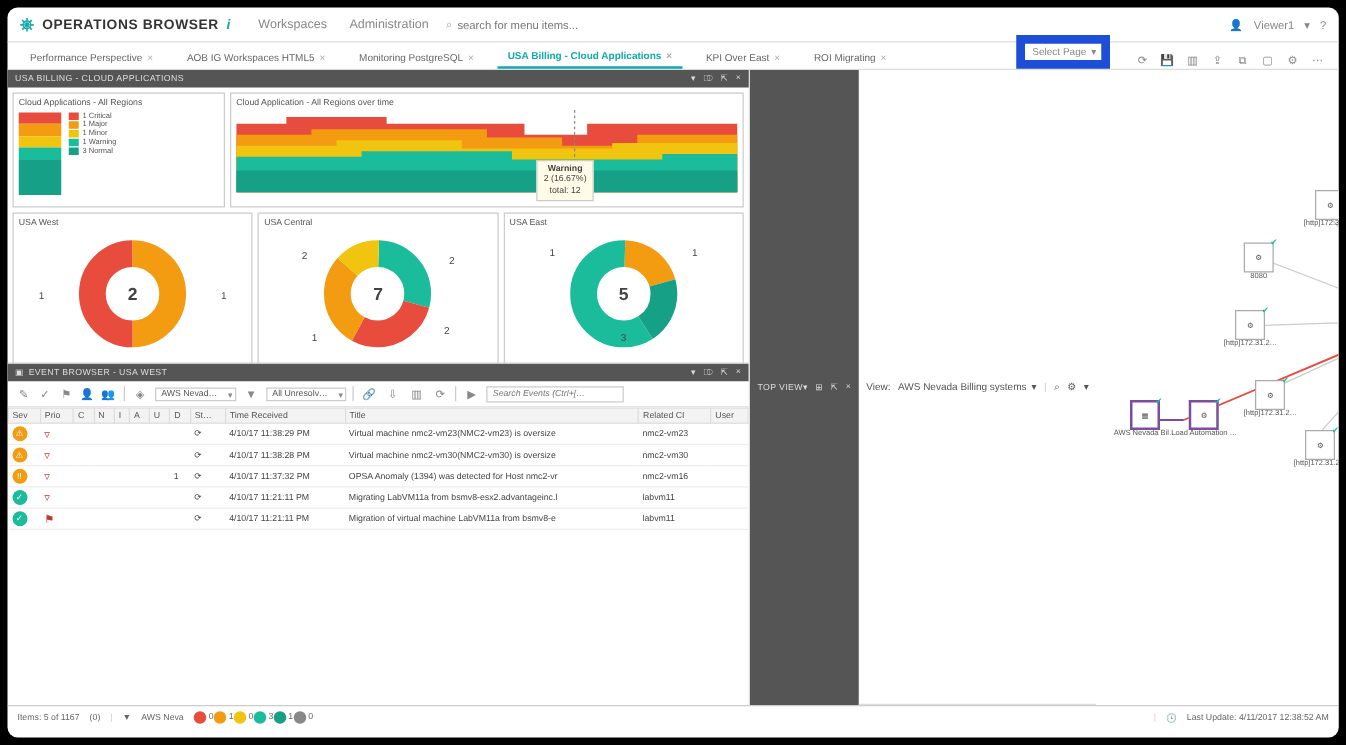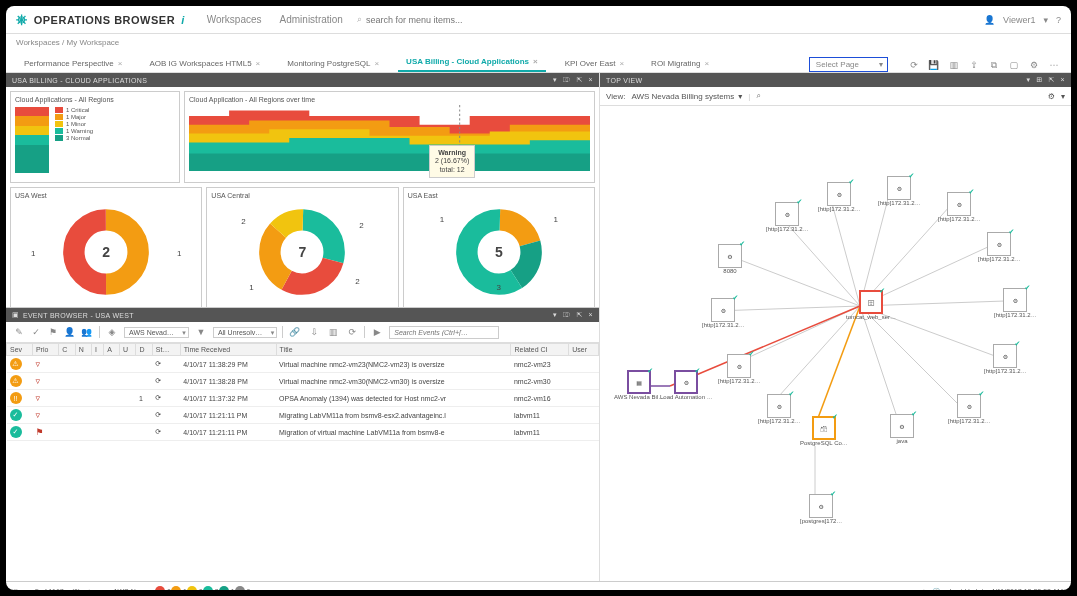--- a/index.html
+++ b/index.html
@@ -11,26 +11,26 @@
 .hdr-nav{display:flex;gap:18px;margin-left:22px;color:#888;font-size:10px}
 .hdr-search{margin-left:14px;color:#aaa;display:flex;align-items:center;gap:4px}
 .hdr-search input{border:none;font-size:9px;color:#888;outline:none}
 .hdr-right{margin-left:auto;display:flex;align-items:center;gap:8px;color:#888}
 .crumb{padding:4px 10px;color:#888;font-size:8px}
 .crumb a{color:#888;text-decoration:none}
 .tabbar{display:flex;align-items:flex-end;padding:0 10px;border-bottom:1px solid #ddd;height:22px;gap:11px}
 .tab{padding:4px 8px;color:#666;font-size:8px;display:flex;align-items:center;gap:4px;cursor:pointer}
 .tab.act{color:#1aa;border-bottom:2px solid #1aa;font-weight:bold}
 .tab .x{color:#aaa;font-size:8px}
-.sel-page{margin-left:auto;border:1px solid #1d4ed8;padding:2px 28px 2px 6px;font-size:8px;color:#888;position:relative}
+.sel-page{margin-left:auto;border:7px solid #1d4ed8;padding:2px 12px 2px 6px;font-size:8px;color:#888;position:relative}
 .sel-page:after{content:"▾";position:absolute;right:4px}
 .tb-ico{width:14px;height:14px;display:inline-flex;align-items:center;justify-content:center;color:#888;cursor:pointer}
 .main{display:flex;height:calc(100% - 76px)}
 .left{width:594px;border-right:1px solid #ddd;display:flex;flex-direction:column}
-.right{flex:1;display:flex;flex-direction:column}
+.right{flex:1;display:flex;flex-direction:row}
 .phead{background:#555;color:#ddd;font-size:7px;padding:3px 6px;display:flex;align-items:center;letter-spacing:.3px}
 .phead .r{margin-left:auto;display:flex;gap:6px}
 .charts{display:flex;flex-direction:column;padding:4px;gap:4px;height:220px}
 .crow{display:flex;gap:4px}
 .card{border:1px solid #ccc;padding:4px;font-size:7px;color:#555}
 .card.bar{width:170px;height:92px}
 .card.area{flex:1;height:92px}
 .card.donut{flex:1;height:122px;display:flex;flex-direction:column}
 .legend{display:flex;flex-direction:column;gap:1px;font-size:6px}
 .lg{display:flex;align-items:center;gap:3px}
@@ -91,24 +91,20 @@
       <input placeholder="search for menu items..." style="">
     </div>
     <div class="hdr-right">
       <span>👤</span>
       <span>Viewer1</span>
       <span>▾</span>
       <span>?</span>
     </div>
   </div>
 
-  <div class="crumb">
-    <a>Workspaces</a> /
-    <span>My Workspace</span>
-  </div>
 
   <div class="tabbar">
     <div class="tab">
         <span>Performance Perspective</span>
         <span class="x">×</span>
       </div>
     <div class="tab">
         <span>AOB IG Workspaces HTML5</span>
         <span class="x">×</span>
       </div>

